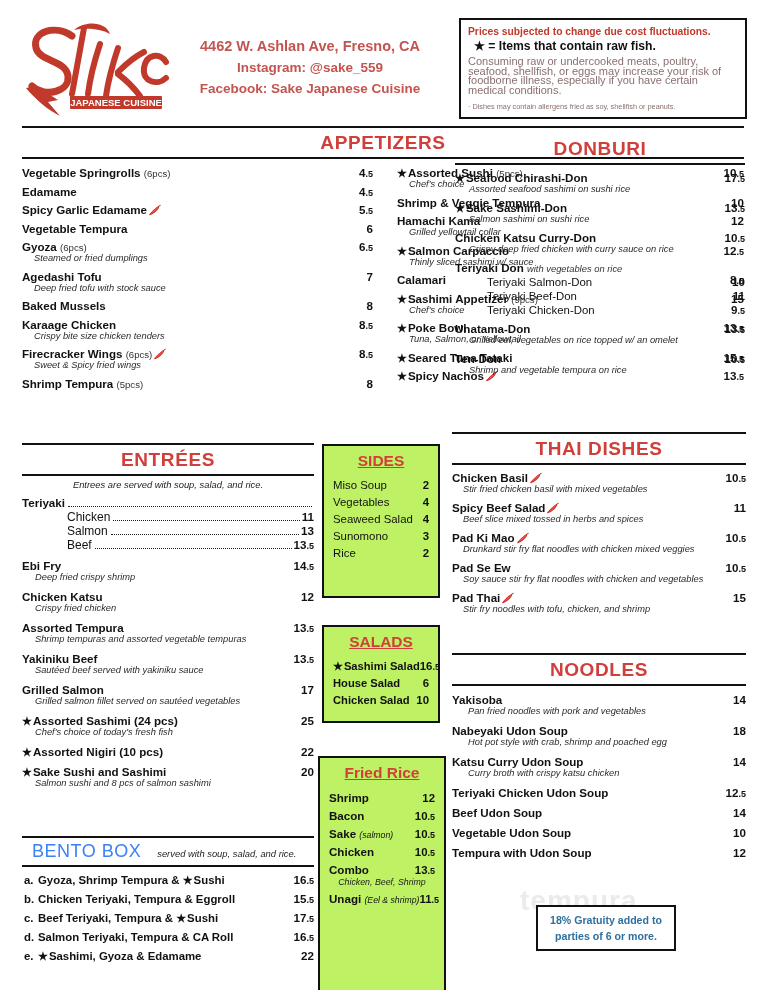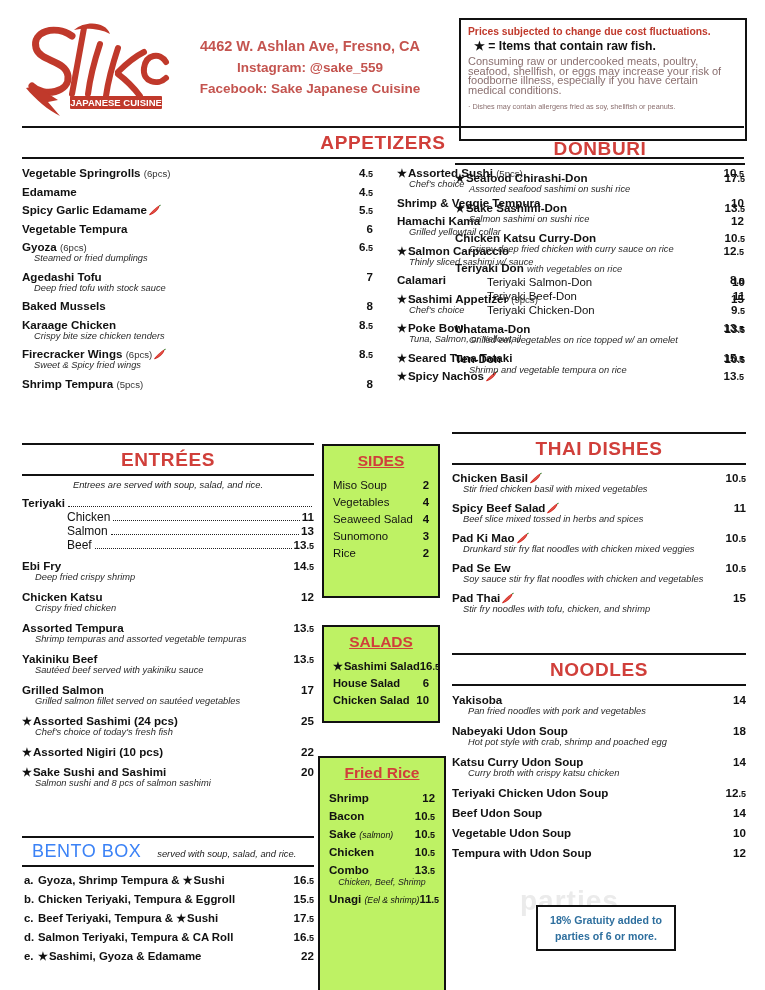--- a/index.html
+++ b/index.html
@@ -11,21 +11,21 @@
   .page{position:relative;width:765px;height:990px;box-sizing:border-box;}
 
   
   .header{position:absolute;left:0;top:0;width:765px;height:122px;}
   .logo{position:absolute;left:14px;top:14px;width:160px;height:100px;}
   .logo svg{display:block;}
   .addr{position:absolute;left:175px;top:36px;width:270px;text-align:center;
         color:#c4544f;font-size:13.5px;line-height:21px;font-weight:600;}
   .addr .l1{font-size:14.5px;}
 
-  .warnbox{position:absolute;left:459px;top:18px;width:288px;height:123px;
+  .warnbox{position:absolute;left:459px;top:18px;width:288px;height:101px;
            border:2.5px solid #111;background:#fff;box-sizing:border-box;padding:5px 7px;}
   .warn-t1{color:#c0392b;font-weight:bold;font-size:10.3px;line-height:13px;}
   .warn-t2{color:#111;font-weight:bold;font-size:12.2px;line-height:16px;padding-left:6px;}
   .warn-sm{color:#8a6f6f;font-size:11px;line-height:9.6px;margin-top:3px;}
   .warn-sm2{color:#8a6f6f;font-size:7.3px;line-height:9.6px;margin-top:7px;}
 
   
   .rule-top{border-top:2.6px solid #111;}
   .rule-bot{border-bottom:2.6px solid #111;}
   .sec-title{text-align:center;color:#d03f3a;font-weight:bold;letter-spacing:.6px;
@@ -577,21 +577,21 @@
         <div class="bn-row">
           <div style="display:flex;align-items:baseline">
             <span class="ltr">e.</span>
             <span class="nm"><span class="star">★</span>Sashimi, Gyoza &amp; Edamame</span>
           </div>
           <div class="pr">22</div>
         </div>
       </div>
   </div>
 
-  <div class="watermark">parties</div>
+  <div class="watermark">tempura</div>
   <div class="grat">
     <div>
       <div>18% Gratuity added to</div>
       <div>parties of 6 or more.</div>
     </div>
   </div>
 
 </div>
 
 </body></html>

